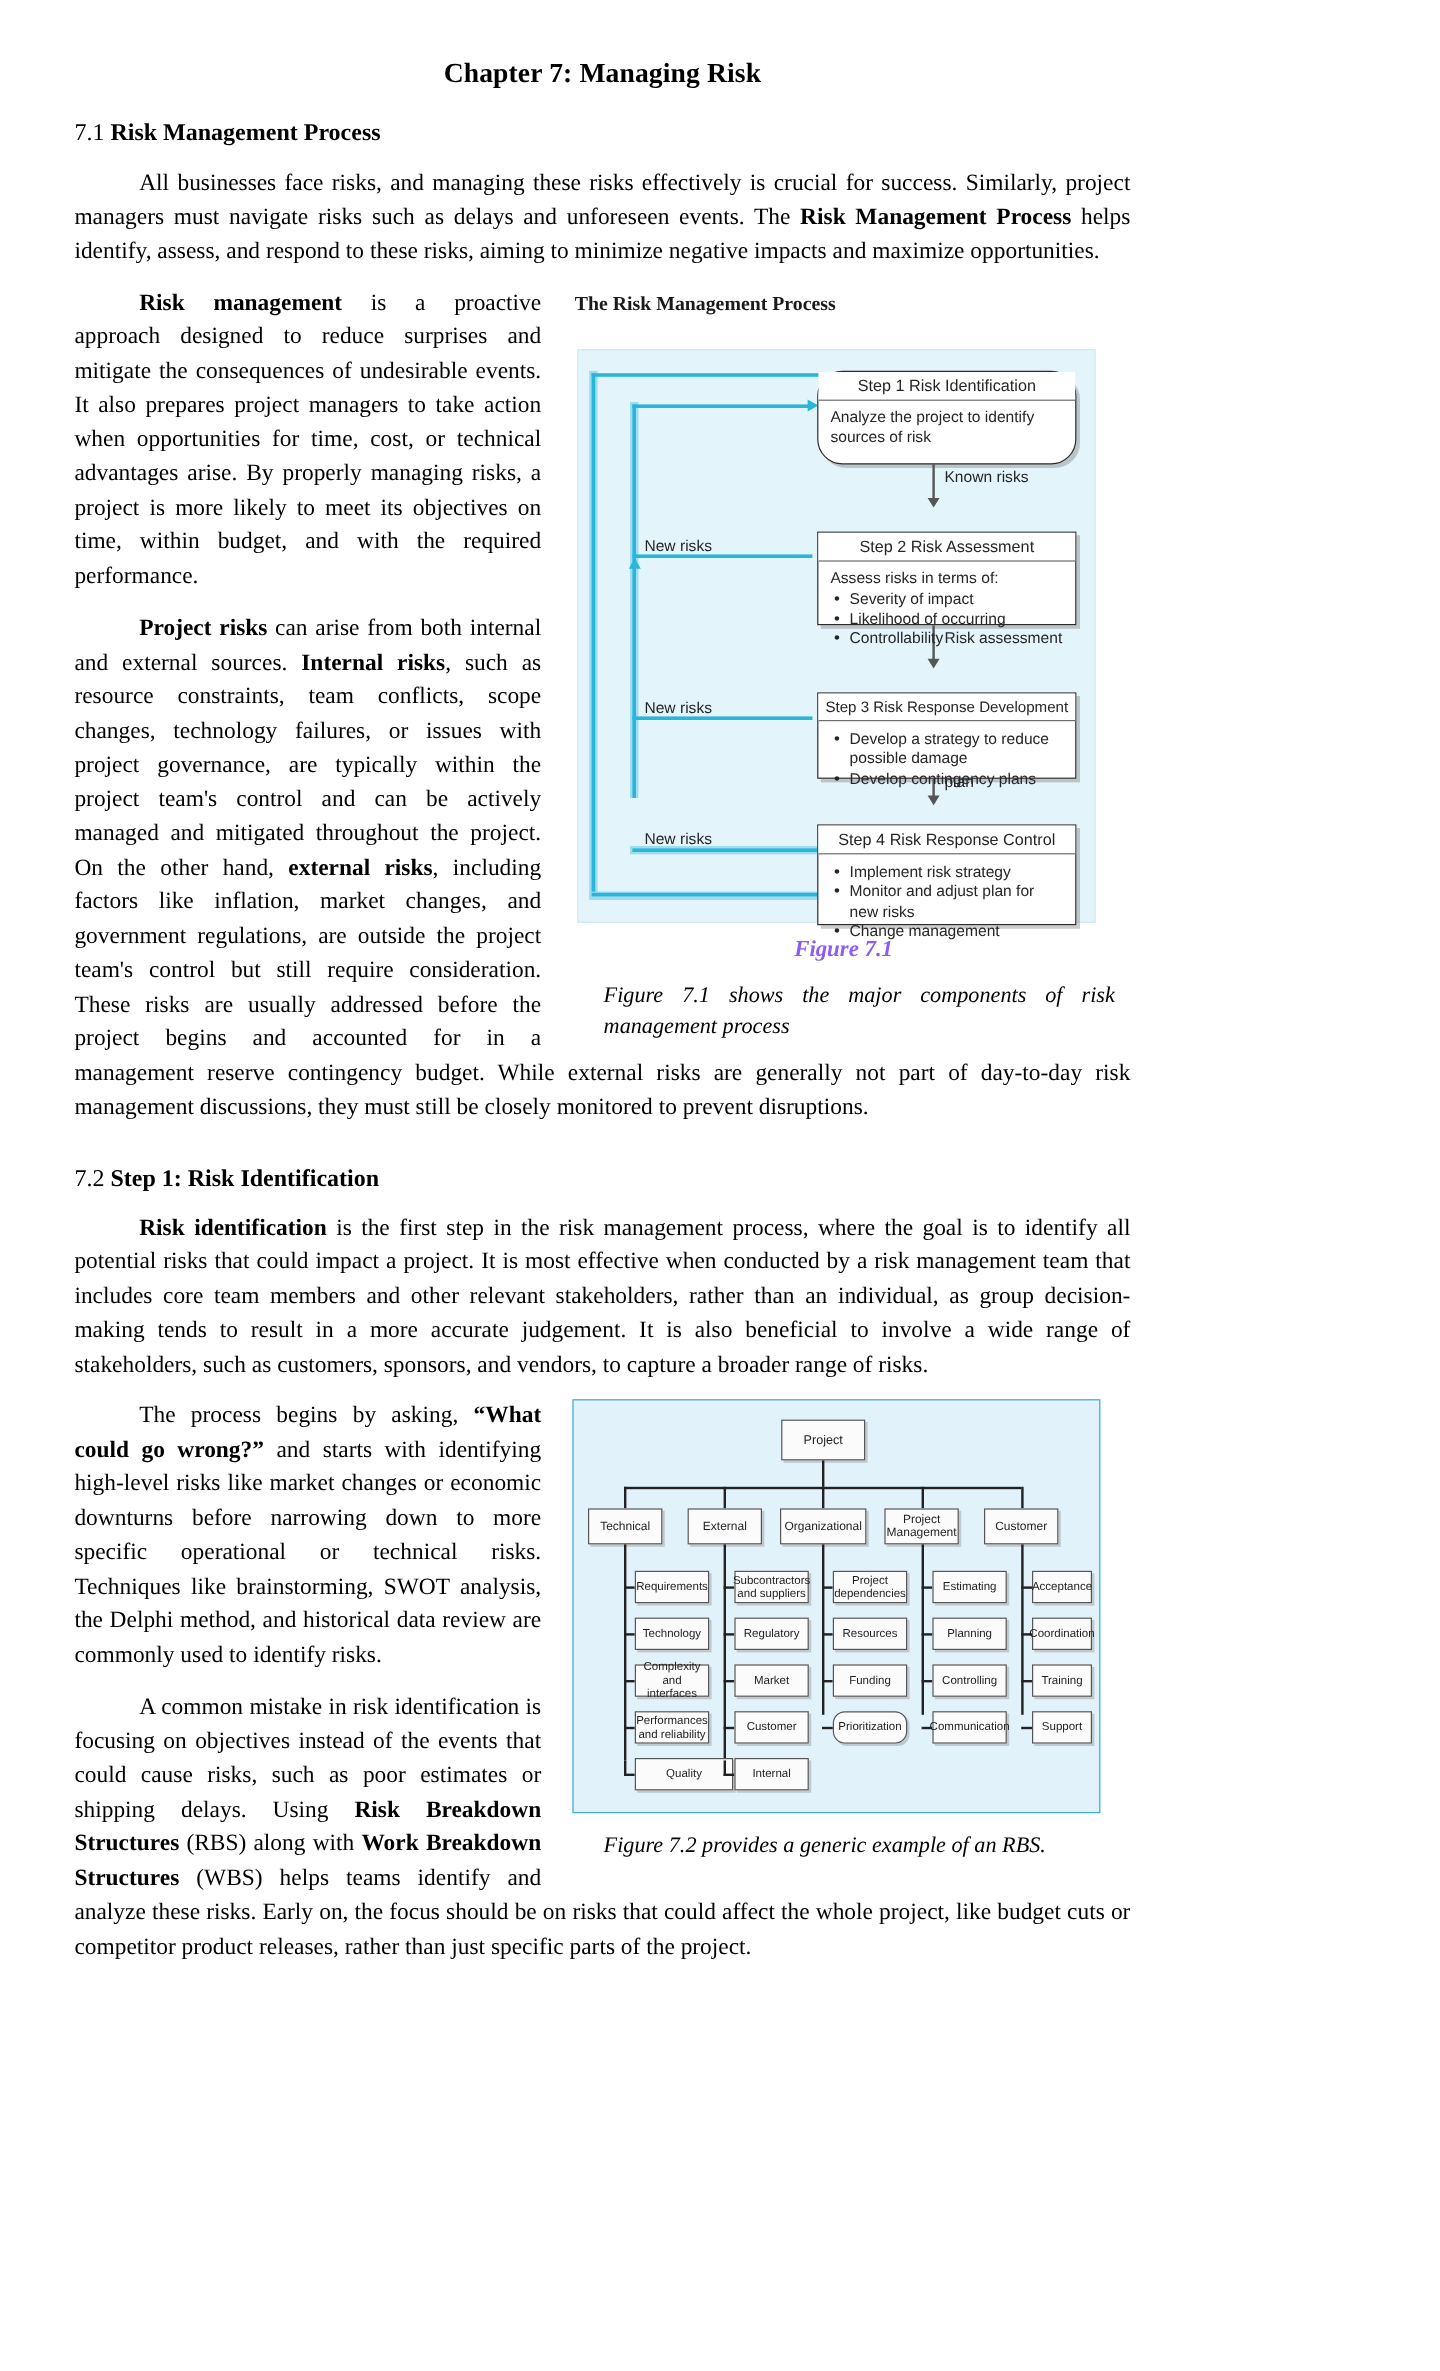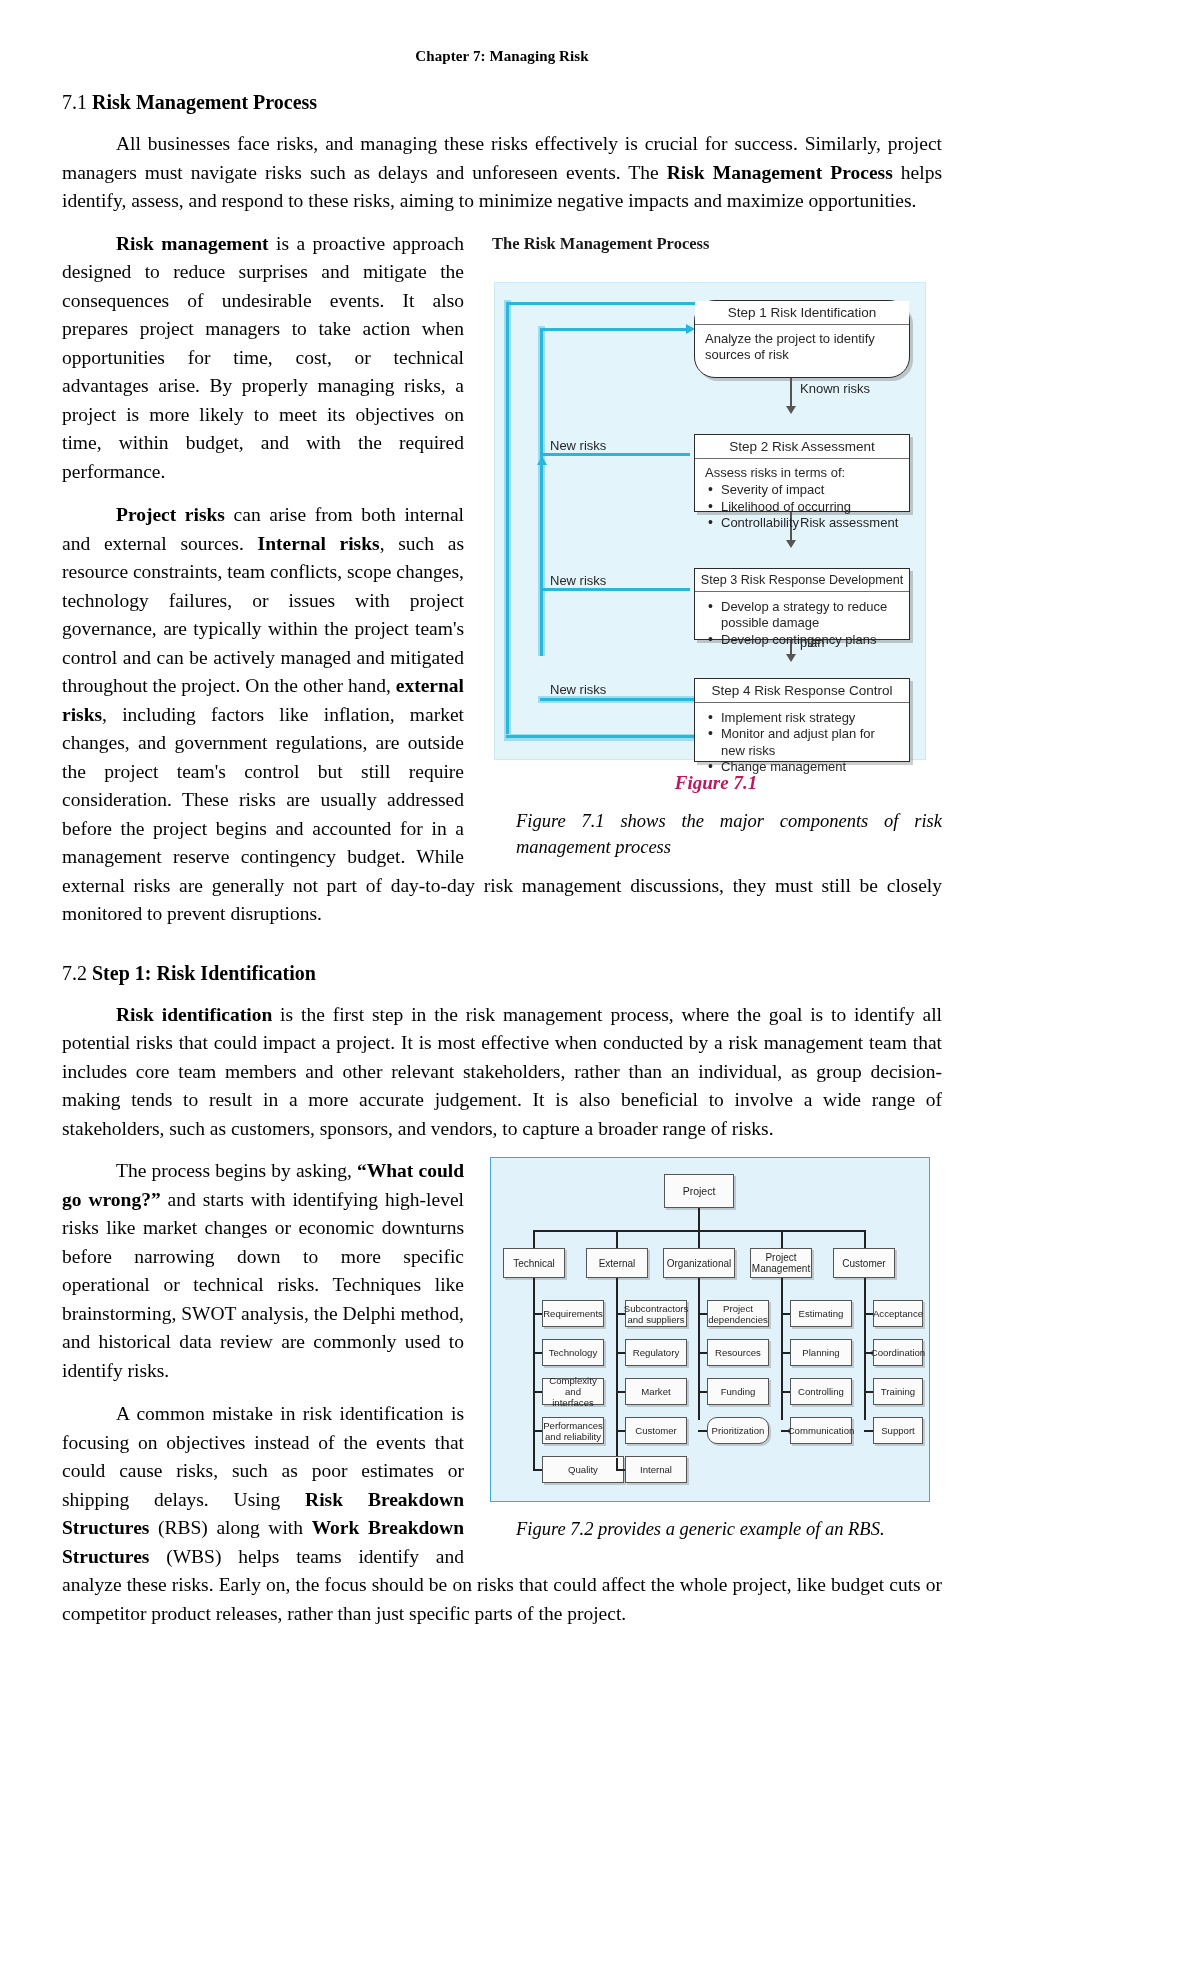--- a/index.html
+++ b/index.html
@@ -26,21 +26,21 @@
   .content {
     position: absolute;
     left: 62px;
     top: 48px;
     width: 880px;
   }
 
   
   .chapter-title {
     text-align: center;
-    font-size: 15px;
+    font-size: 23px;
     font-weight: bold;
     letter-spacing: 0.1px;
     margin: 0 0 26px 0;
   }
   .section-heading {
     font-size: 20px;
     font-weight: bold;
     margin: 0 0 16px 0;
   }
   .section-heading .num { font-weight: normal; }
@@ -53,34 +53,34 @@
     text-indent: 54px;
     hyphens: none;
   }
   b, strong { font-weight: bold; }
 
   
   .wrap-sec { position: relative; }
   .figure-float {
     float: right;
     width: 452px;
-    margin: 4px 0 6px 26px;
+    margin: 4px 13px 6px 26px;
   }
   .col-text {
     font-size: 19.5px;
     line-height: 28.5px;
     text-align: justify;
   }
   .col-text p { margin: 0 0 15px 0; text-indent: 54px; }
 
   .clear { clear: both; }
 
   
   .fig-label {
-    color: #be185d;
+    color: #8b5cf6;
     font-weight: bold;
     font-style: italic;
     font-size: 19px;
     text-align: center;
     margin-top: 12px;
   }
   .fig-caption {
     font-style: italic;
     font-size: 18.5px;
     line-height: 26px;

